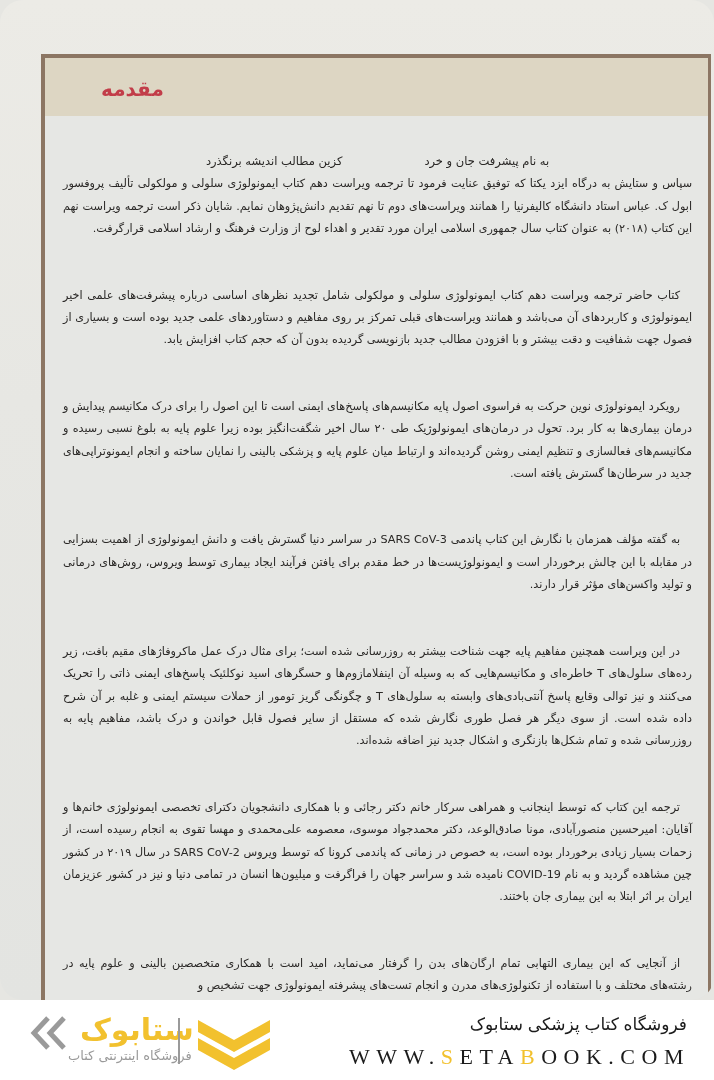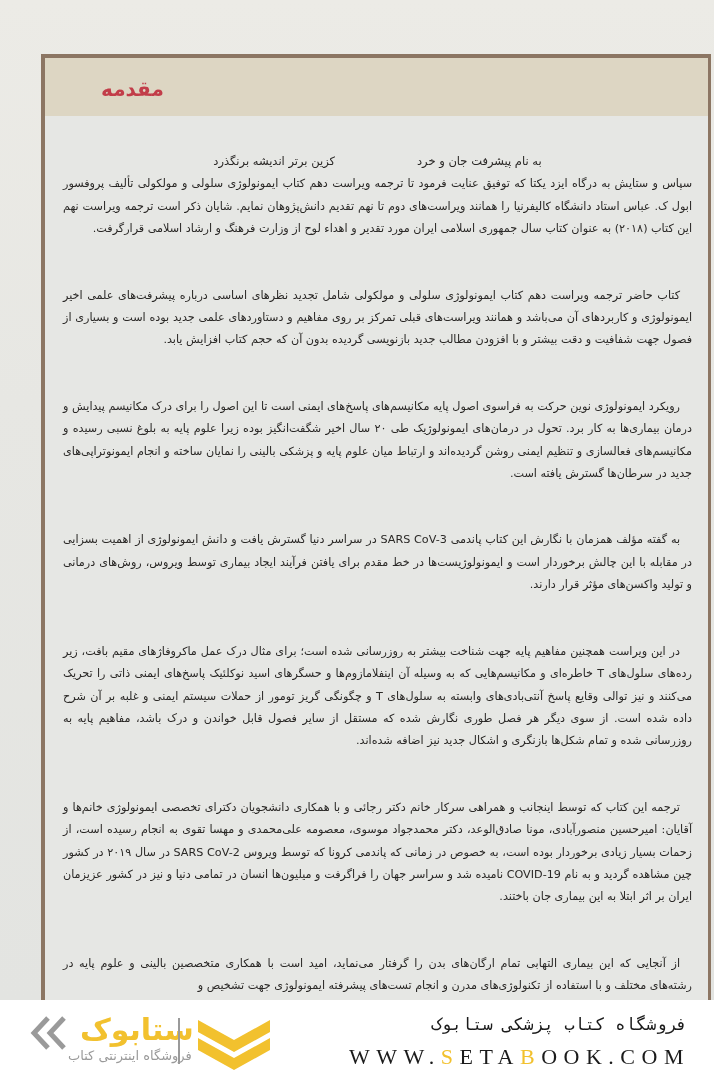--- a/index.html
+++ b/index.html
@@ -6,20 +6,21 @@
     html, body { width: 714px; height: 1080px; overflow: hidden; }
     body {
       background: #e6e6e2;
       font-family: "DejaVu Sans", sans-serif;
       position: relative;
     }
     .page-photo {
       position: absolute; left: 0; top: 0; width: 714px; height: 1000px;
       background: linear-gradient(180deg, #ecebe6 0%, #e7e7e3 40%, #e3e4e1 100%);
       overflow: hidden;
+      border-radius: 23px;
     }
     .frame {
       position: absolute; left: 41px; top: 54px; width: 670px; height: 960px;
       border-left: 4px solid #8c7663;
       border-top: 4px solid #8c7663;
       border-right: 3px solid #8c7663;
       background: #e6e7e4;
     }
     .header-band {
       position: absolute; left: 0; top: 0; right: 0; height: 58px;
@@ -44,21 +45,21 @@
     }
     .para { text-indent: 0; margin-bottom: 4px; }
     .para.indented { text-indent: 12px; margin-top: 44px; }
     .footer {
       position: absolute; left: 0; top: 1000px; width: 714px; height: 80px;
       background: #ffffff;
     }
     .store-name {
       position: absolute; right: 27px; top: 14px;
       direction: rtl; font-size: 17px; color: #1b1b1b;
-      font-family: Liberation Mono, monospace;
+      font-family: Liberation Sans, sans-serif;
     }
     .store-url {
       position: absolute; right: 24px; top: 44px;
       font-family: Liberation Serif, serif;
       font-size: 22px; letter-spacing: 6.5px; color: #1b1b1b;
     }
     .store-url .accent { color: #f2c12e; }
     .logo {
       position: absolute; left: 28px; top: 10px; width: 250px; height: 60px;
     }
@@ -81,21 +82,21 @@
 
 <div class="page-photo">
   <div class="frame">
     <div class="header-band">
       <div class="chapter-title">مقدمه</div>
     </div>
 
     <div class="content">
       <div class="poem">
         <span>به نام پیشرفت جان و خرد</span>
-        <span>کزین برتر اندیشه برنگذرد</span>
+        <span>کزین مطالب اندیشه برنگذرد</span>
       </div>
       <p class="para">سپاس و ستایش به درگاه ایزد یکتا که توفیق عنایت فرمود تا ترجمه ویراست دهم کتاب ایمونولوژی سلولی و مولکولی تألیف پروفسور ابول ک. عباس استاد دانشگاه کالیفرنیا را همانند ویراست‌های دوم تا نهم تقدیم دانش‌پژوهان نمایم. شایان ذکر است ترجمه ویراست نهم این کتاب (۲۰۱۸) به عنوان کتاب سال جمهوری اسلامی ایران مورد تقدیر و اهداء لوح از وزارت فرهنگ و ارشاد اسلامی قرارگرفت.</p>
       <p class="para indented">کتاب حاضر ترجمه ویراست دهم کتاب ایمونولوژی سلولی و مولکولی شامل تجدید نظرهای اساسی درباره پیشرفت‌های علمی اخیر ایمونولوژی و کاربردهای آن می‌باشد و همانند ویراست‌های قبلی تمرکز بر روی مفاهیم و دستاوردهای علمی جدید بوده است و بسیاری از فصول جهت شفافیت و دقت بیشتر و با افزودن مطالب جدید بازنویسی گردیده بدون آن که حجم کتاب افزایش یابد.</p>
       <p class="para indented">رویکرد ایمونولوژی نوین حرکت به فراسوی اصول پایه مکانیسم‌های پاسخ‌های ایمنی است تا این اصول را برای درک مکانیسم پیدایش و درمان بیماری‌ها به کار برد. تحول در درمان‌های ایمونولوژیک طی ۲۰ سال اخیر شگفت‌انگیز بوده زیرا علوم پایه به بلوغ نسبی رسیده و مکانیسم‌های فعالسازی و تنظیم ایمنی روشن گردیده‌اند و ارتباط میان علوم پایه و پزشکی بالینی را نمایان ساخته و انجام ایمونوتراپی‌های جدید در سرطان‌ها گسترش یافته است.</p>
       <p class="para indented">به گفته مؤلف همزمان با نگارش این کتاب پاندمی SARS CoV-3 در سراسر دنیا گسترش یافت و دانش ایمونولوژی از اهمیت بسزایی در مقابله با این چالش برخوردار است و ایمونولوژیست‌ها در خط مقدم برای یافتن فرآیند ایجاد بیماری توسط ویروس، روش‌های درمانی و تولید واکسن‌های مؤثر قرار دارند.</p>
       <p class="para indented">در این ویراست همچنین مفاهیم پایه جهت شناخت بیشتر به روزرسانی شده است؛ برای مثال درک عمل ماکروفاژهای مقیم بافت، زیر رده‌های سلول‌های T خاطره‌ای و مکانیسم‌هایی که به وسیله آن اینفلامازوم‌ها و حسگرهای اسید نوکلئیک پاسخ‌های ایمنی ذاتی را تحریک می‌کنند و نیز توالی وقایع پاسخ آنتی‌بادی‌های وابسته به سلول‌های T و چگونگی گریز تومور از حملات سیستم ایمنی و غلبه بر آن شرح داده شده است. از سوی دیگر هر فصل طوری نگارش شده که مستقل از سایر فصول قابل خواندن و درک باشد، مفاهیم پایه به روزرسانی شده و تمام شکل‌ها بازنگری و اشکال جدید نیز اضافه شده‌اند.</p>
       <p class="para indented">ترجمه این کتاب که توسط اینجانب و همراهی سرکار خانم دکتر رجائی و با همکاری دانشجویان دکترای تخصصی ایمونولوژی خانم‌ها و آقایان: امیرحسین منصورآبادی، مونا صادق‌الوعد، دکتر محمدجواد موسوی، معصومه علی‌محمدی و مهسا تقوی به انجام رسیده است، از زحمات بسیار زیادی برخوردار بوده است، به خصوص در زمانی که پاندمی کرونا که توسط ویروس SARS CoV-2 در سال ۲۰۱۹ در کشور چین مشاهده گردید و به نام COVID-19 نامیده شد و سراسر جهان را فراگرفت و میلیون‌ها انسان در تمامی دنیا و نیز در کشور عزیزمان ایران بر اثر ابتلا به این بیماری جان باختند.</p>
       <p class="para indented">از آنجایی که این بیماری التهابی تمام ارگان‌های بدن را گرفتار می‌نماید، امید است با همکاری متخصصین بالینی و علوم پایه در رشته‌های مختلف و با استفاده از تکنولوژی‌های مدرن و انجام تست‌های پیشرفته ایمونولوژی جهت تشخیص و</p>
       <p class="para indented">در اینجا لازم می‌دانم به روح پرفتوح شهدای سلامت که جان خود را در راه خدمت به بیماران فدا نمودند درود و سپاس بفرستیم.</p>
     </div>

